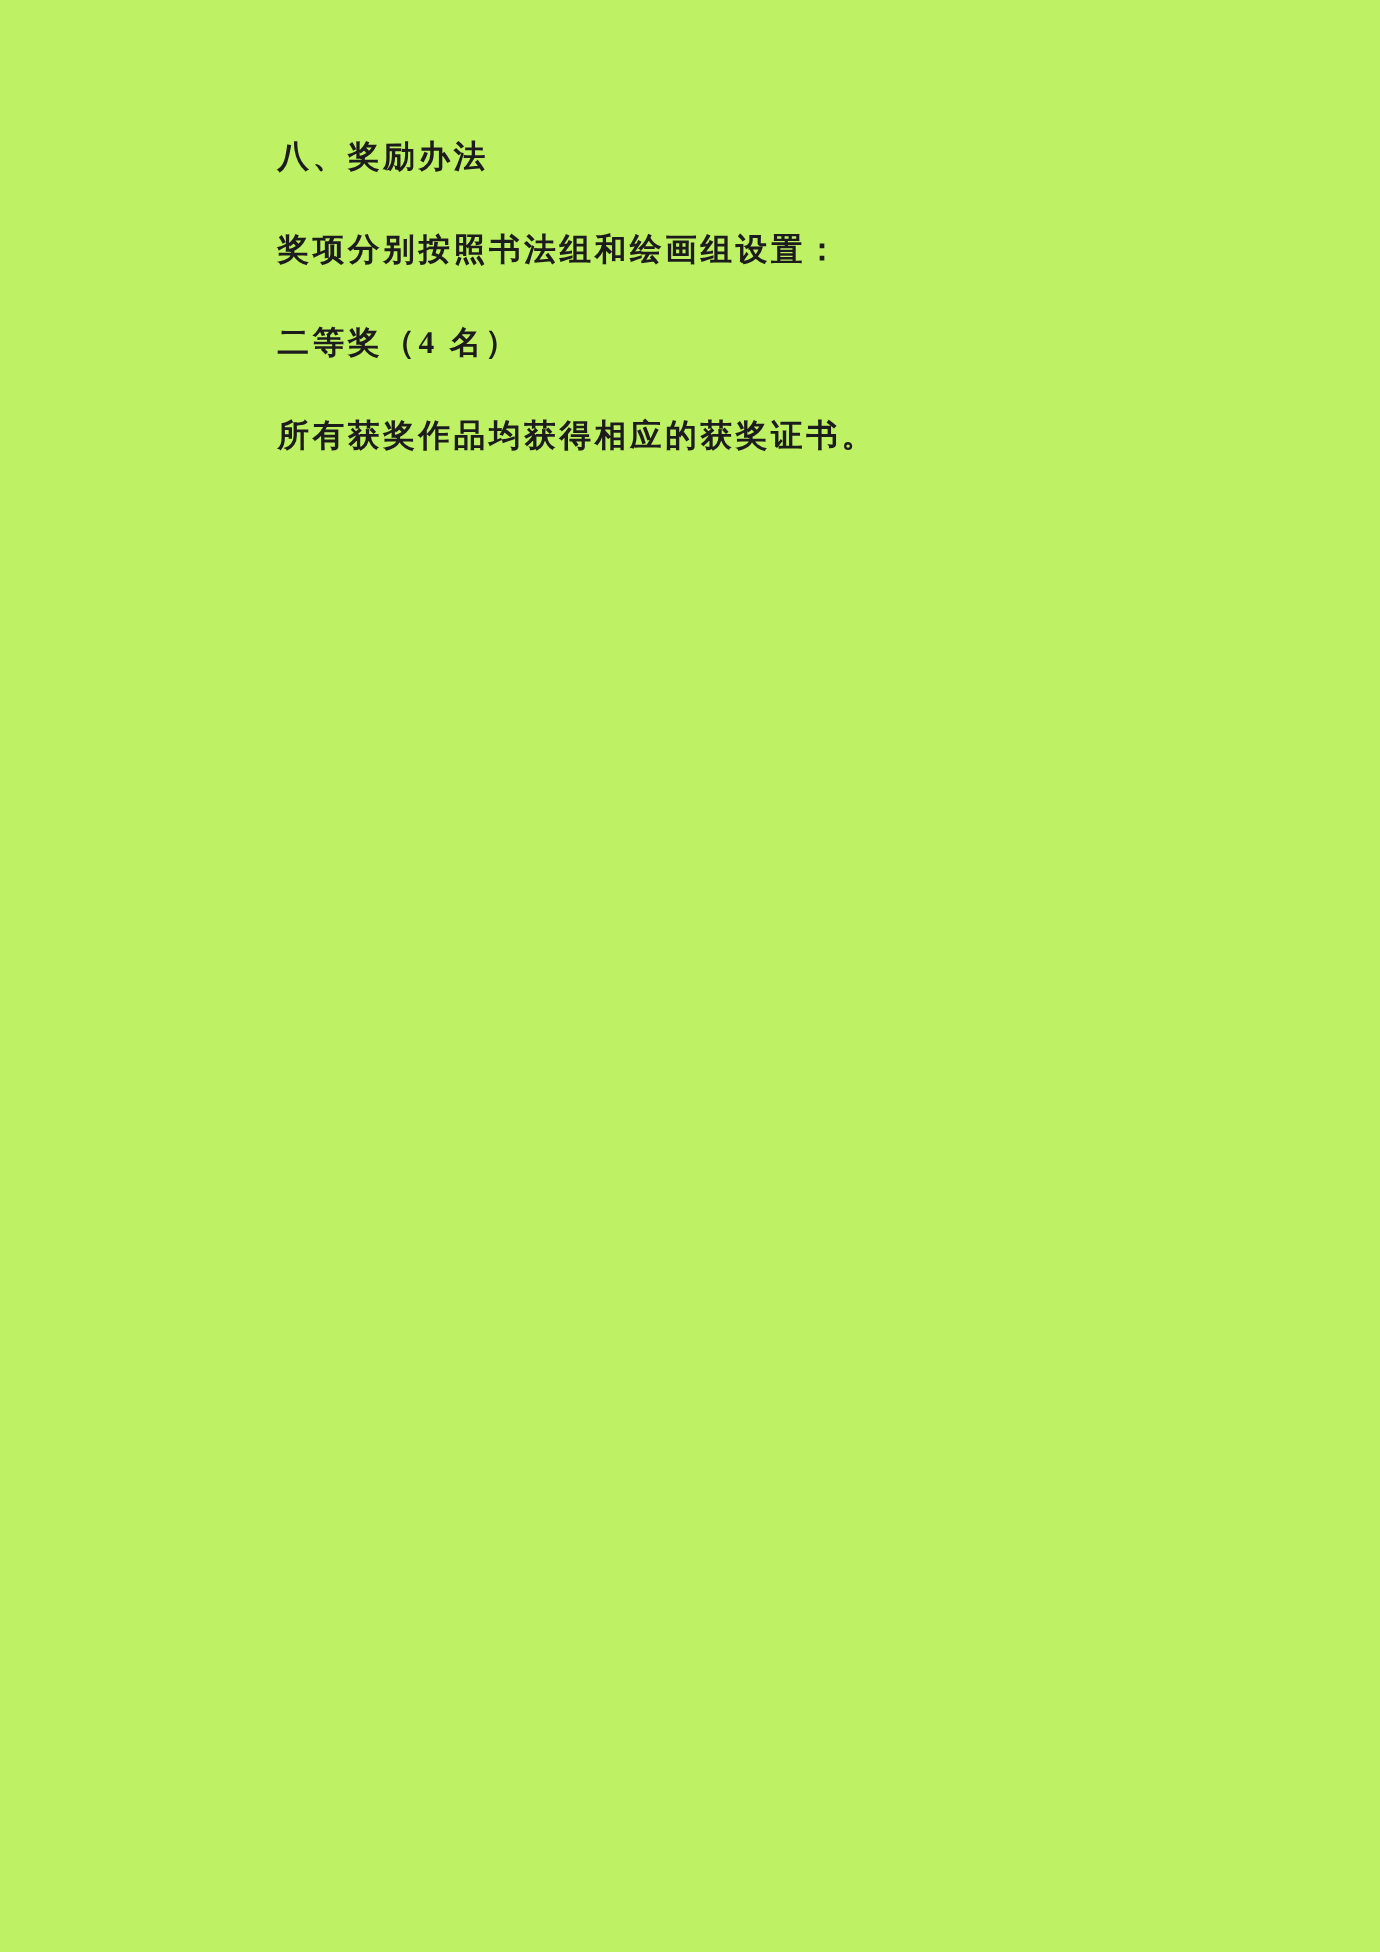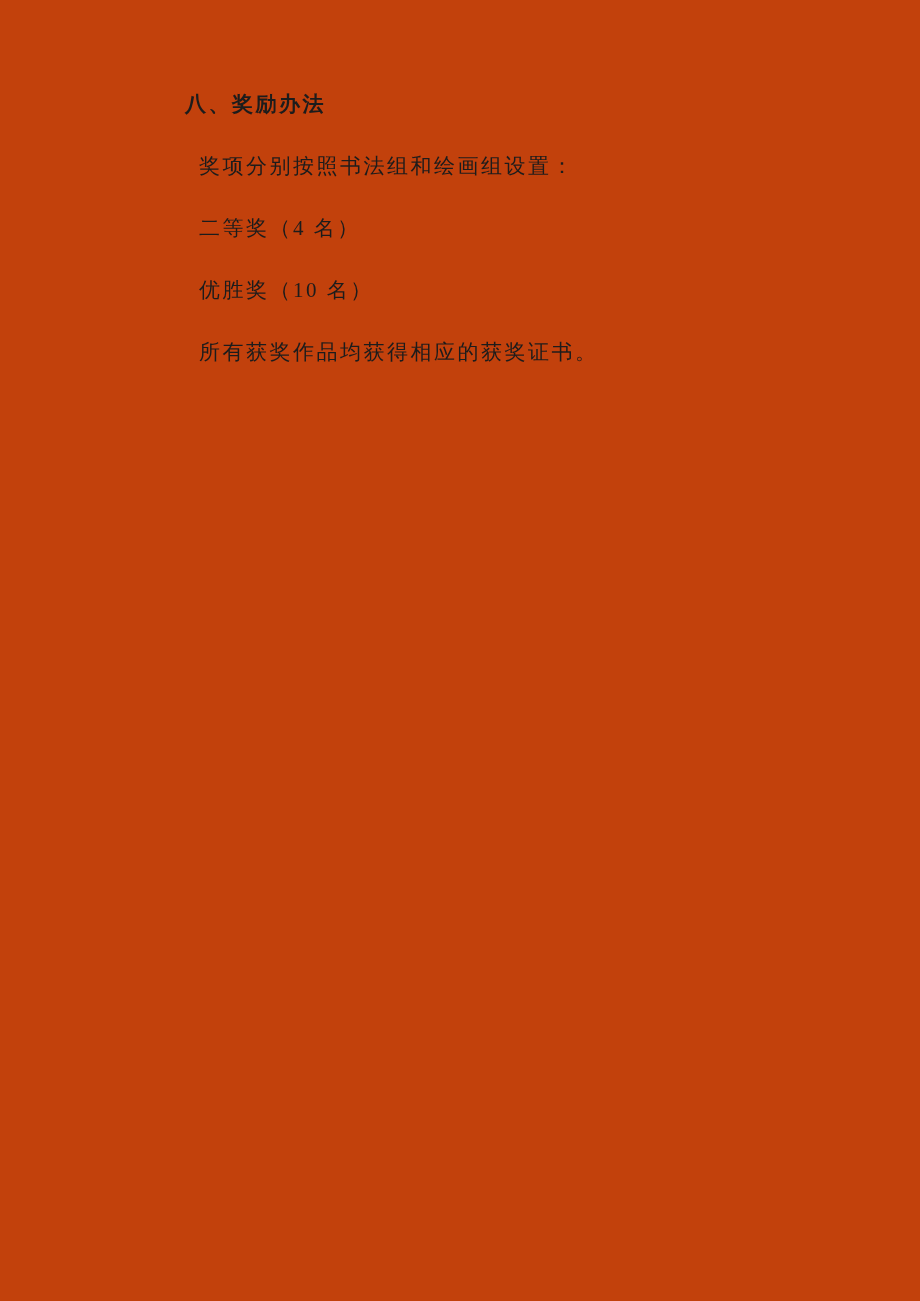--- a/index.html
+++ b/index.html
@@ -6,51 +6,50 @@
   html, body {
     margin: 0;
     padding: 0;
     background: #ffffff;
   }
   .page {
     position: relative;
     width: 920px;
     height: 1301px;
     margin: 0 auto;
-    background: #c2410c;
+    background: #bef264;
     padding: 92px 180px 0 185px;
     font-family: "Liberation Serif", "DejaVu Serif", serif;
     color: #1c1c1c;
     overflow: hidden;
   }
   .doc-heading {
     font-size: 21px;
     font-weight: bold;
     letter-spacing: 2.5px;
     line-height: 25px;
     margin: 0 0 37px 0;
     white-space: pre;
   }
   .doc-para {
     font-size: 21px;
-    font-weight: normal;
+    font-weight: bold;
     letter-spacing: 2.5px;
     line-height: 25px;
-    margin: 0 0 37px 14px;
+    margin: 0 0 37px 0;
     white-space: pre;
   }
 </style>
 </head>
 <body>
 
 <div class="page">
   <h2 class="doc-heading">八、奖励办法</h2>
 
   <p class="doc-para">奖项分别按照书法组和绘画组设置：</p>
 
 
   <p class="doc-para">二等奖（4 名）</p>
 
 
-  <p class="doc-para">优胜奖（10 名）</p>
 
   <p class="doc-para">所有获奖作品均获得相应的获奖证书。</p>
 </div>
 
 </body></html>

